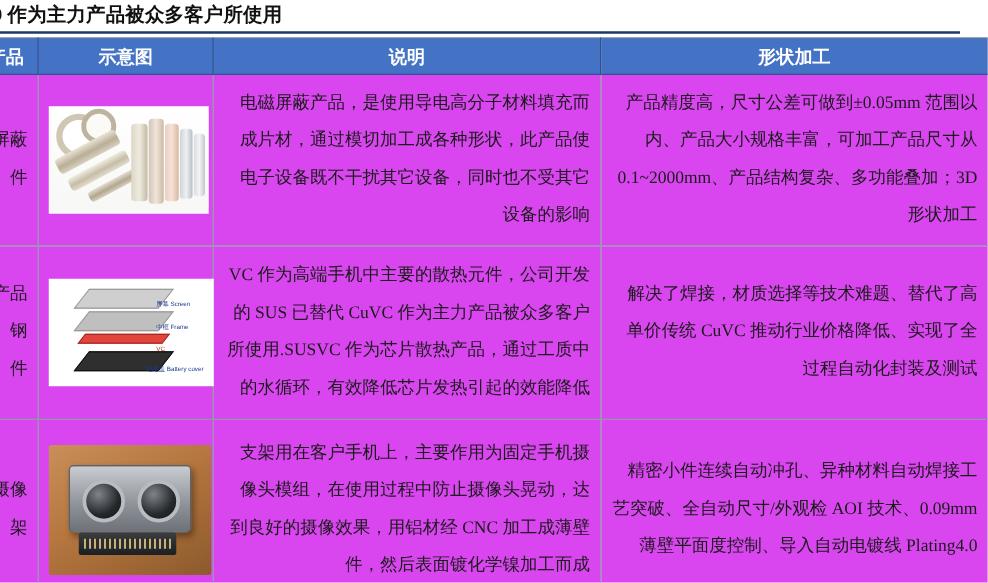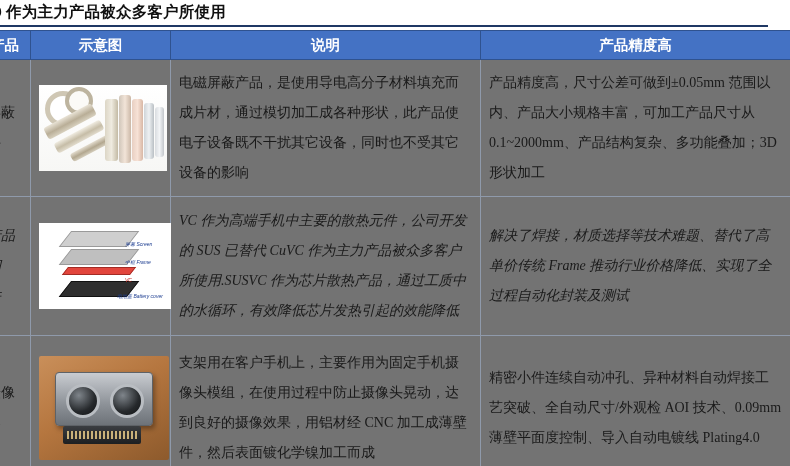--- a/index.html
+++ b/index.html
@@ -73,41 +73,41 @@
     height: 24px;
     border: 1px solid #2f528f;
     padding: 2px 4px;
   }
   table.product-table td {
     border: 1px solid #8f9aab;
     vertical-align: middle;
     padding: 6px 8px;
     font-size: 14px;
     line-height: 30px;
-    text-align: left;
-    background: #737373;
+    text-align: right;
+    background: #d946ef;
   }
   td.name-cell {
     font-size: 14px;
     line-height: 26px;
     text-align: center;
     padding: 4px 2px;
     white-space: pre-line;
   }
   td.desc-cell, td.tech-cell {
     text-align: center;
     line-height: 31px;
     font-size: 14.5px;
   }
   td.img-cell {
     padding: 4px;
     text-align: center;
   }
   .row1 td { height: 124px; }
-  .row2 td { height: 126px; font-style: italic; }
+  .row2 td { height: 126px; }
   .row3 td { height: 132px; }
 
   
   .shield-art {
     position: relative;
     width: 128px;
     height: 86px;
     margin: 0 auto;
     background: linear-gradient(#ffffff, #f7f7f5);
     overflow: hidden;
@@ -259,21 +259,21 @@
       <col class="c-name">
       <col class="c-img">
       <col class="c-desc">
       <col class="c-tech">
     </colgroup>
     <thead>
       <tr>
         <th>产品</th>
         <th>示意图</th>
         <th>说明</th>
-        <th>产品精度高</th>
+        <th>形状加工</th>
       </tr>
     </thead>
     <tbody>
 
       <tr class="row1">
         <td class="name-cell">屏蔽
 件</td>
         <td class="img-cell">
           <div class="shield-art">
             <div class="ring"></div>
@@ -302,21 +302,21 @@
             <div class="plate p2"></div>
             <div class="plate p3"></div>
             <div class="plate p4"></div>
             <div class="vc-lbl l1">屏幕 Screen</div>
             <div class="vc-lbl l2">中框 Frame</div>
             <div class="vc-lbl l3">VC</div>
             <div class="vc-lbl l4">电池盖 Battery cover</div>
           </div>
         </td>
         <td class="desc-cell">VC 作为高端手机中主要的散热元件，公司开发的 SUS 已替代 CuVC 作为主力产品被众多客户所使用.SUSVC 作为芯片散热产品，通过工质中的水循环，有效降低芯片发热引起的效能降低</td>
-        <td class="tech-cell">解决了焊接，材质选择等技术难题、替代了高单价传统 Frame 推动行业价格降低、实现了全过程自动化封装及测试</td>
+        <td class="tech-cell">解决了焊接，材质选择等技术难题、替代了高单价传统 CuVC 推动行业价格降低、实现了全过程自动化封装及测试</td>
       </tr>
 
       <tr class="row3">
         <td class="name-cell">摄像
 架</td>
         <td class="img-cell">
           <div class="cam-art">
             <div class="cam-body">
               <div class="lens lens-a"></div>
               <div class="lens lens-b"></div>

